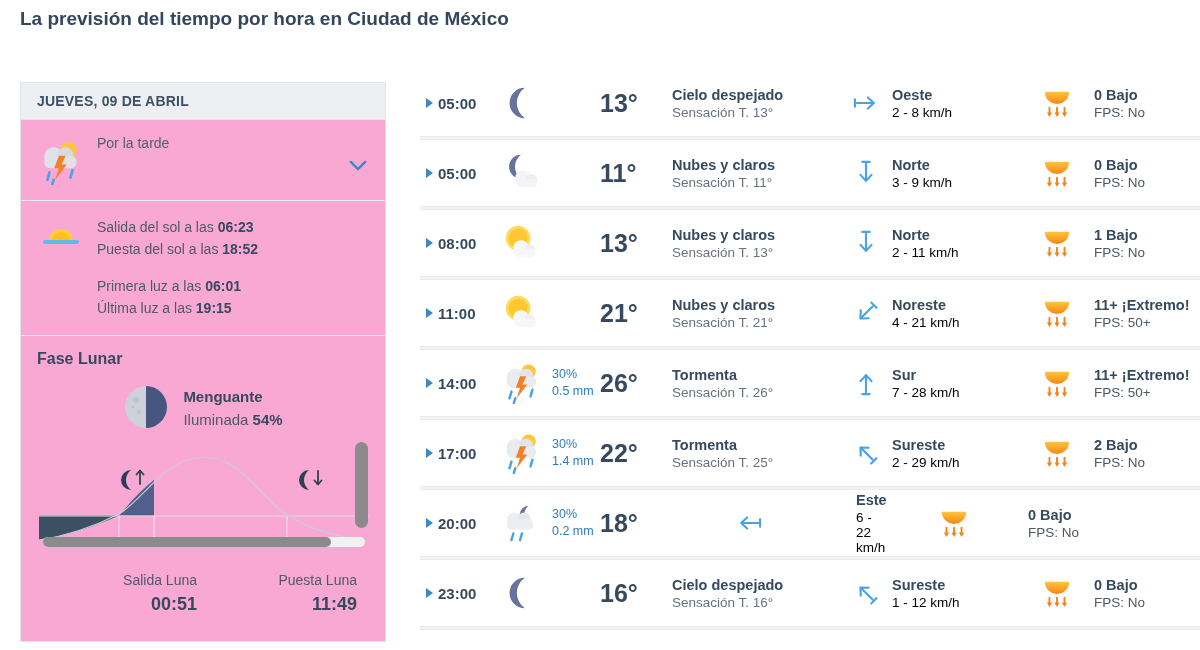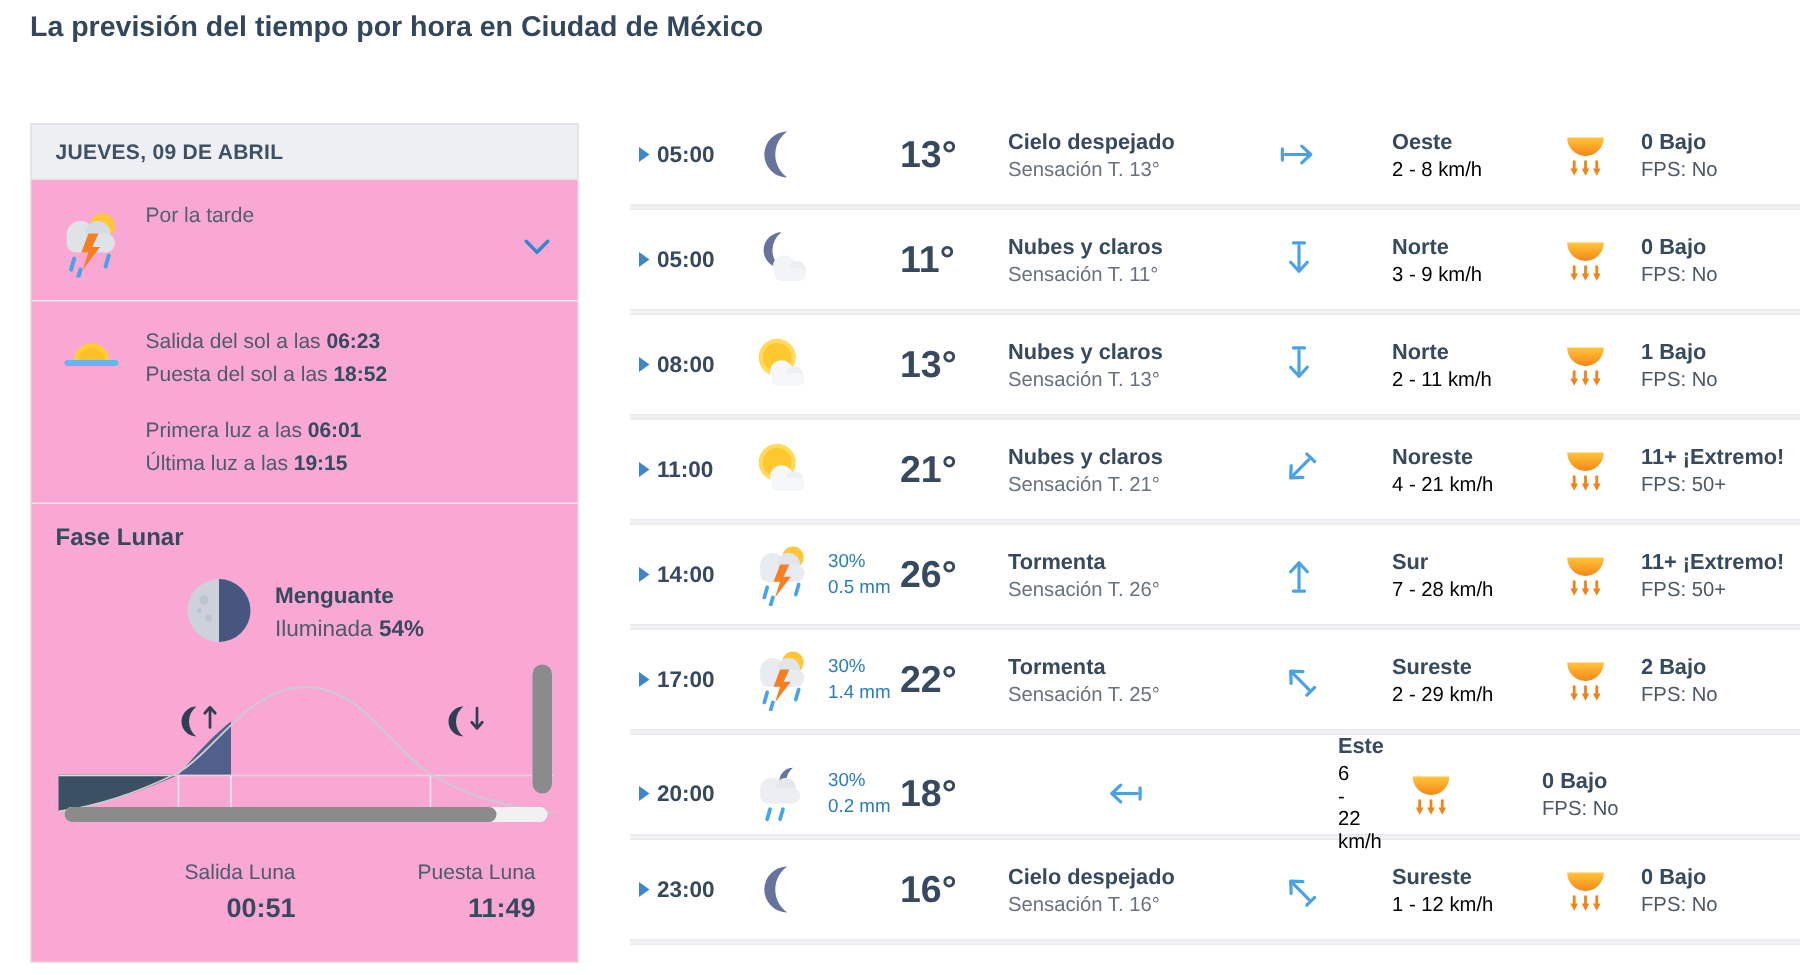--- a/index.html
+++ b/index.html
@@ -46,21 +46,21 @@
     border-bottom:5px solid transparent; margin-left:6px; }
   .h-time { font-size:15px; font-weight:bold; color:#36495e; }
   .h-icon { display:flex; justify-content:center; align-items:center; }
   .h-precip { font-size:12.5px; color:#2d7dbb; line-height:1.35; }
   .h-temp { font-size:25px; font-weight:bold; color:#36495e; padding-left:2px; }
   .h-desc { padding-left:22px; }
   .h-cond { font-size:14.5px; font-weight:bold; color:#36495e; }
   .h-sens { font-size:13.5px; color:#68727e; margin-top:2px; }
   .h-arrow { display:flex; justify-content:center; }
   .h-arrow span { display:inline-flex; }
-  .h-wind { padding-left:8px;margin-left:36px; }
+  .h-wind { padding-left:8px; }
   .h-wdir { font-size:14.5px; font-weight:bold; color:#36495e; }
   .h-wspd { font-size:13.5px; color:#000000; margin-top:2px; }
   .h-uvicon { display:flex; justify-content:center; }
   .h-uv { padding-left:4px; }
   .h-uvi { font-size:14.5px; font-weight:bold; color:#36495e; }
   .h-fps { font-size:13.5px; color:#4c5864; margin-top:2px; }
 </style>
 </head>
 <body>
 

